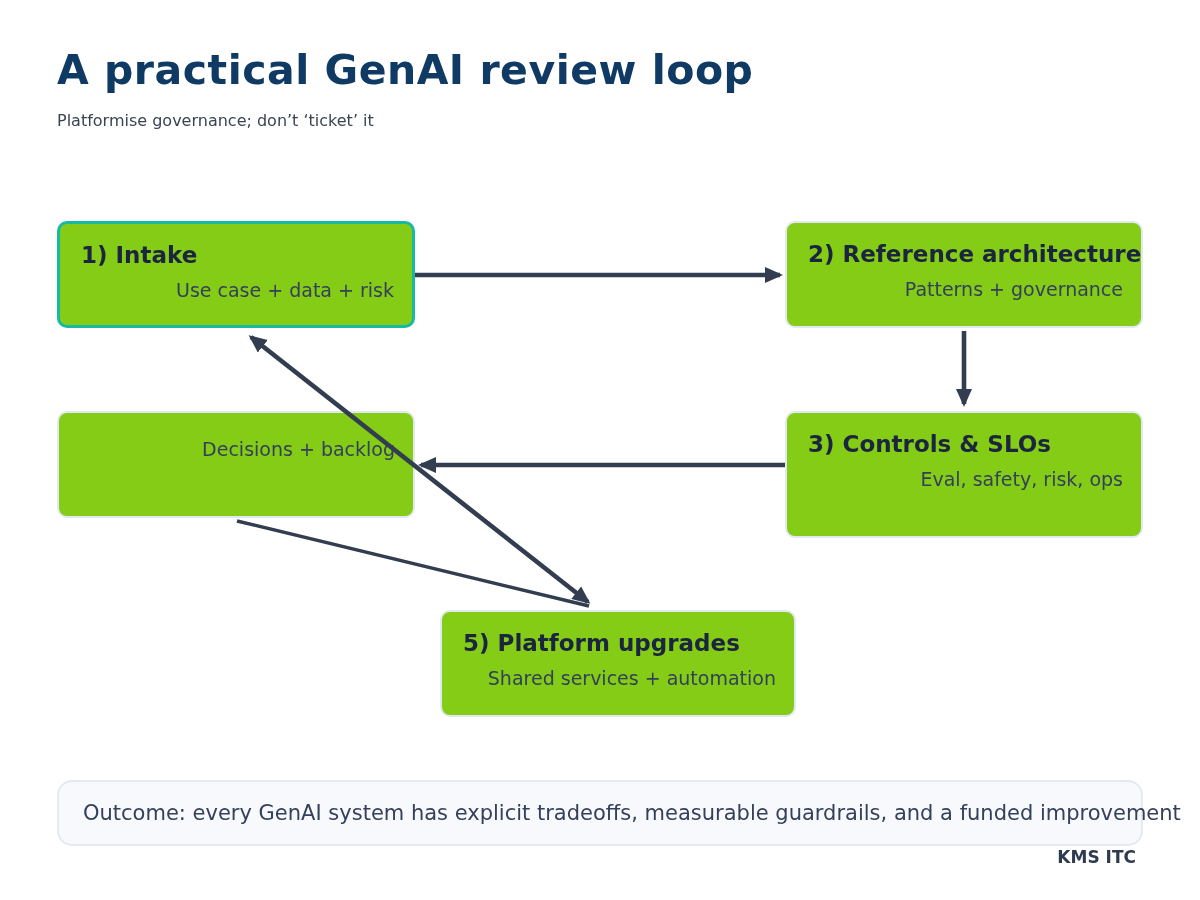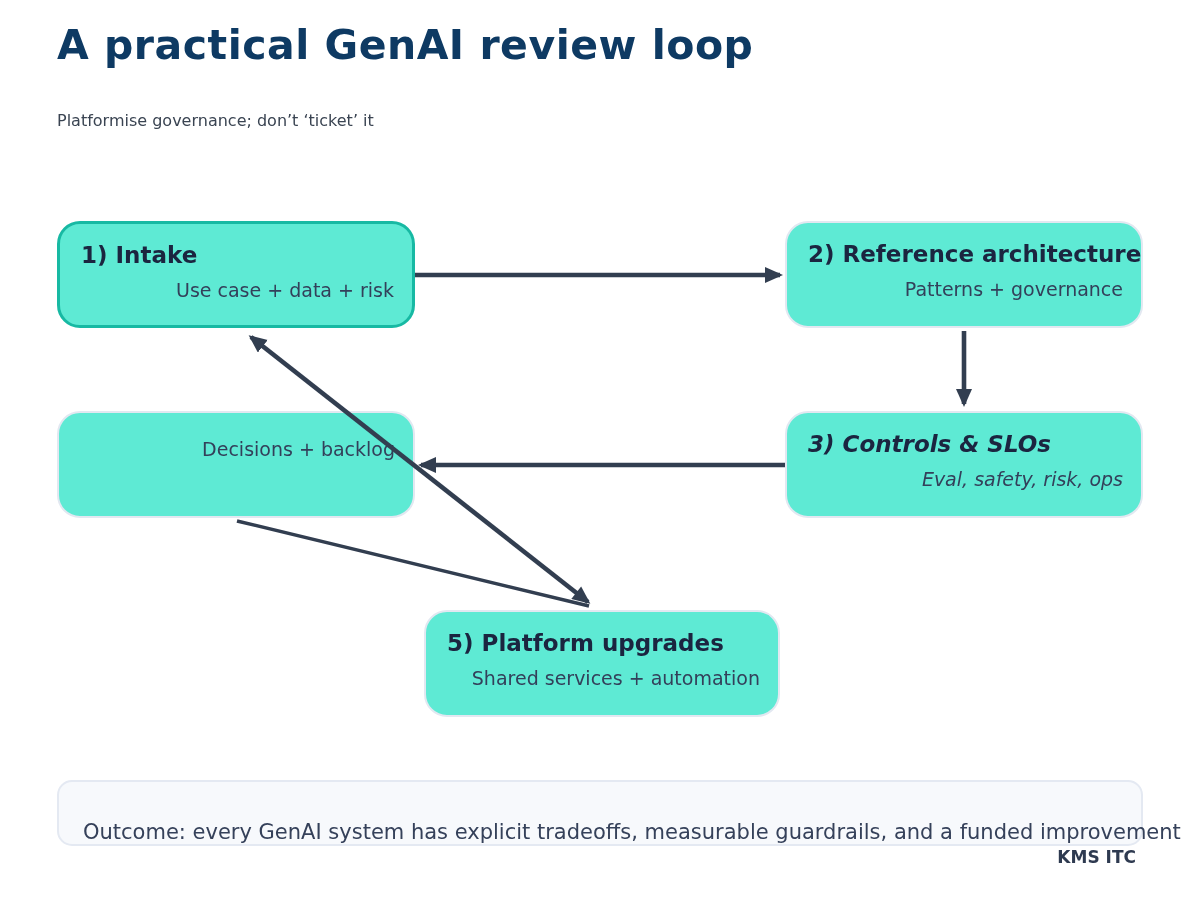--- a/index.html
+++ b/index.html
@@ -6,75 +6,75 @@
   html, body { width: 1200px; height: 900px; overflow: hidden; }
   body {
     position: relative;
     width: 1200px; height: 900px;
     background: #ffffff;
     font-family: "DejaVu Sans", "Liberation Sans", sans-serif;
   }
   .slide { position: absolute; inset: 0; width: 1200px; height: 900px; overflow: hidden; }
 
   .page-title {
-    position: absolute; left: 57px; top: 20px;
+    position: absolute; left: 57px; top: 45px;
     font-size: 41px; font-weight: bold; line-height: 1.25;
     color: var(--title, #0e3a63);
     white-space: nowrap; letter-spacing: 0.5px;
   }
   .page-subtitle {
     position: absolute; left: 57px; top: 111px;
     font-size: 16px; line-height: 1.3;
     color: var(--subtitle, #3a4452);
     white-space: nowrap;
   }
 
   .node {
     position: absolute;
-    background: #5eead4;
+    background: #84cc16;
     border: 2px solid var(--node-border, #e2e8f1);
-    border-radius: 23px;
+    border-radius: 10px;
     padding: 17px 18px 0 21px;
     overflow: visible;
   }
   .node.accent { border: 3px solid var(--accent, #17b9a3); }
   .node-title {
     font-size: 23px; font-weight: bold; line-height: 1.3;
     color: var(--node-title, #1b2540);
     white-space: nowrap;
   }
   .node-sub {
     margin-top: 7px;
     font-size: 19px; line-height: 1.3;
     color: var(--node-subtitle, #33405a);
     white-space: nowrap;
     text-align: right;
   }
   .n1 { left: 57px;  top: 221px; width: 358px; height: 107px; }
   .n2 { left: 785px; top: 221px; width: 358px; height: 107px; }
-  .n3 { left: 785px; top: 411px; width: 358px; height: 107px; font-style: italic; }
+  .n3 { left: 785px; top: 411px; width: 358px; height: 127px; }
   .n4 { left: 57px;  top: 411px; width: 358px; height: 107px; }
-  .n5 { left: 424px; top: 610px; width: 356px; height: 107px; }
+  .n5 { left: 440px; top: 610px; width: 356px; height: 107px; }
 
   .arrows {
     position: absolute; left: 0; top: 0;
     width: 1200px; height: 900px;
     pointer-events: none;
   }
   .arrows line { stroke: var(--arrow, #323e50); stroke-width: 4.6px; }
   .arrows line.thin { stroke-width: 3.4px; }
   .arrows .ah { fill: var(--arrow, #323e50); }
 
   .outcome {
     position: absolute; left: 57px; top: 780px;
     width: 1086px; height: 66px;
     background: var(--outcome-bg, #f7f9fc);
     border: 2px solid var(--outcome-border, #e4e9f2);
     border-radius: 15px;
-    display: flex; align-items: flex-end;
+    display: flex; align-items: center;
     padding-left: 24px;
     overflow: visible;
   }
   .outcome-text {
     font-size: 21px; color: var(--outcome-text, #35415a);
     white-space: nowrap;
   }
   .footer-brand {
     position: absolute; right: 64px; top: 847px;
     font-size: 17px; font-weight: bold;

